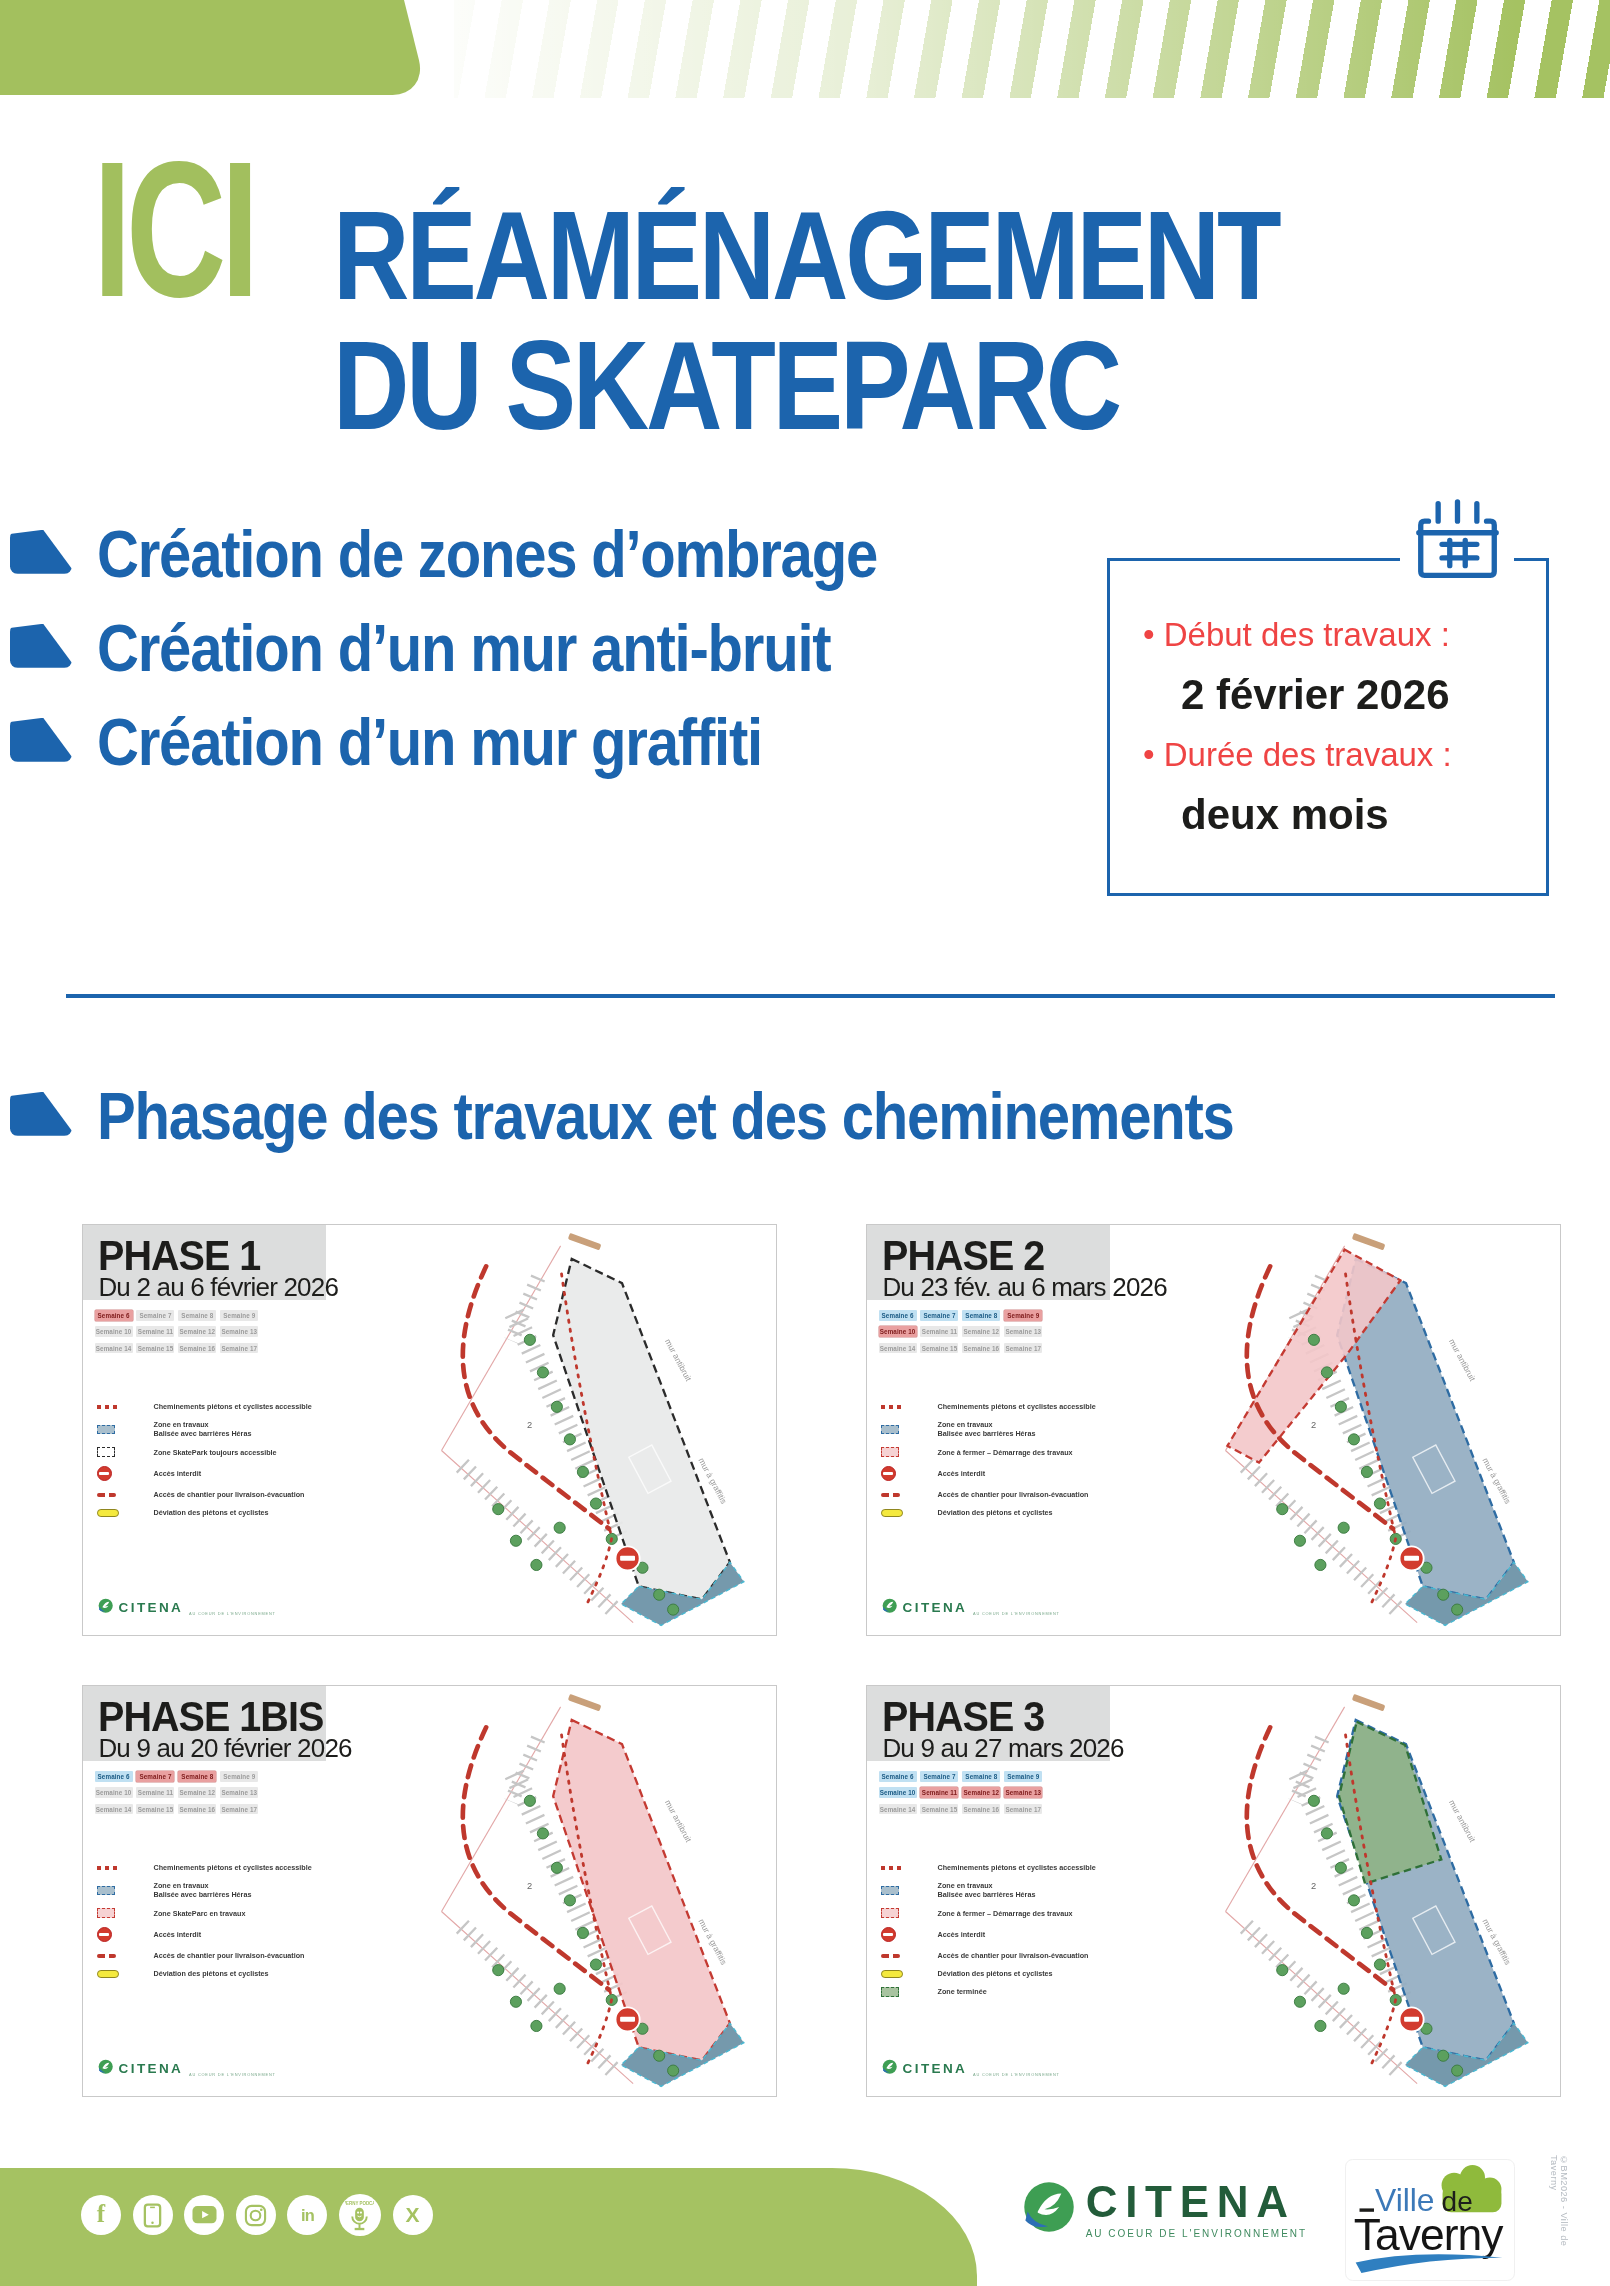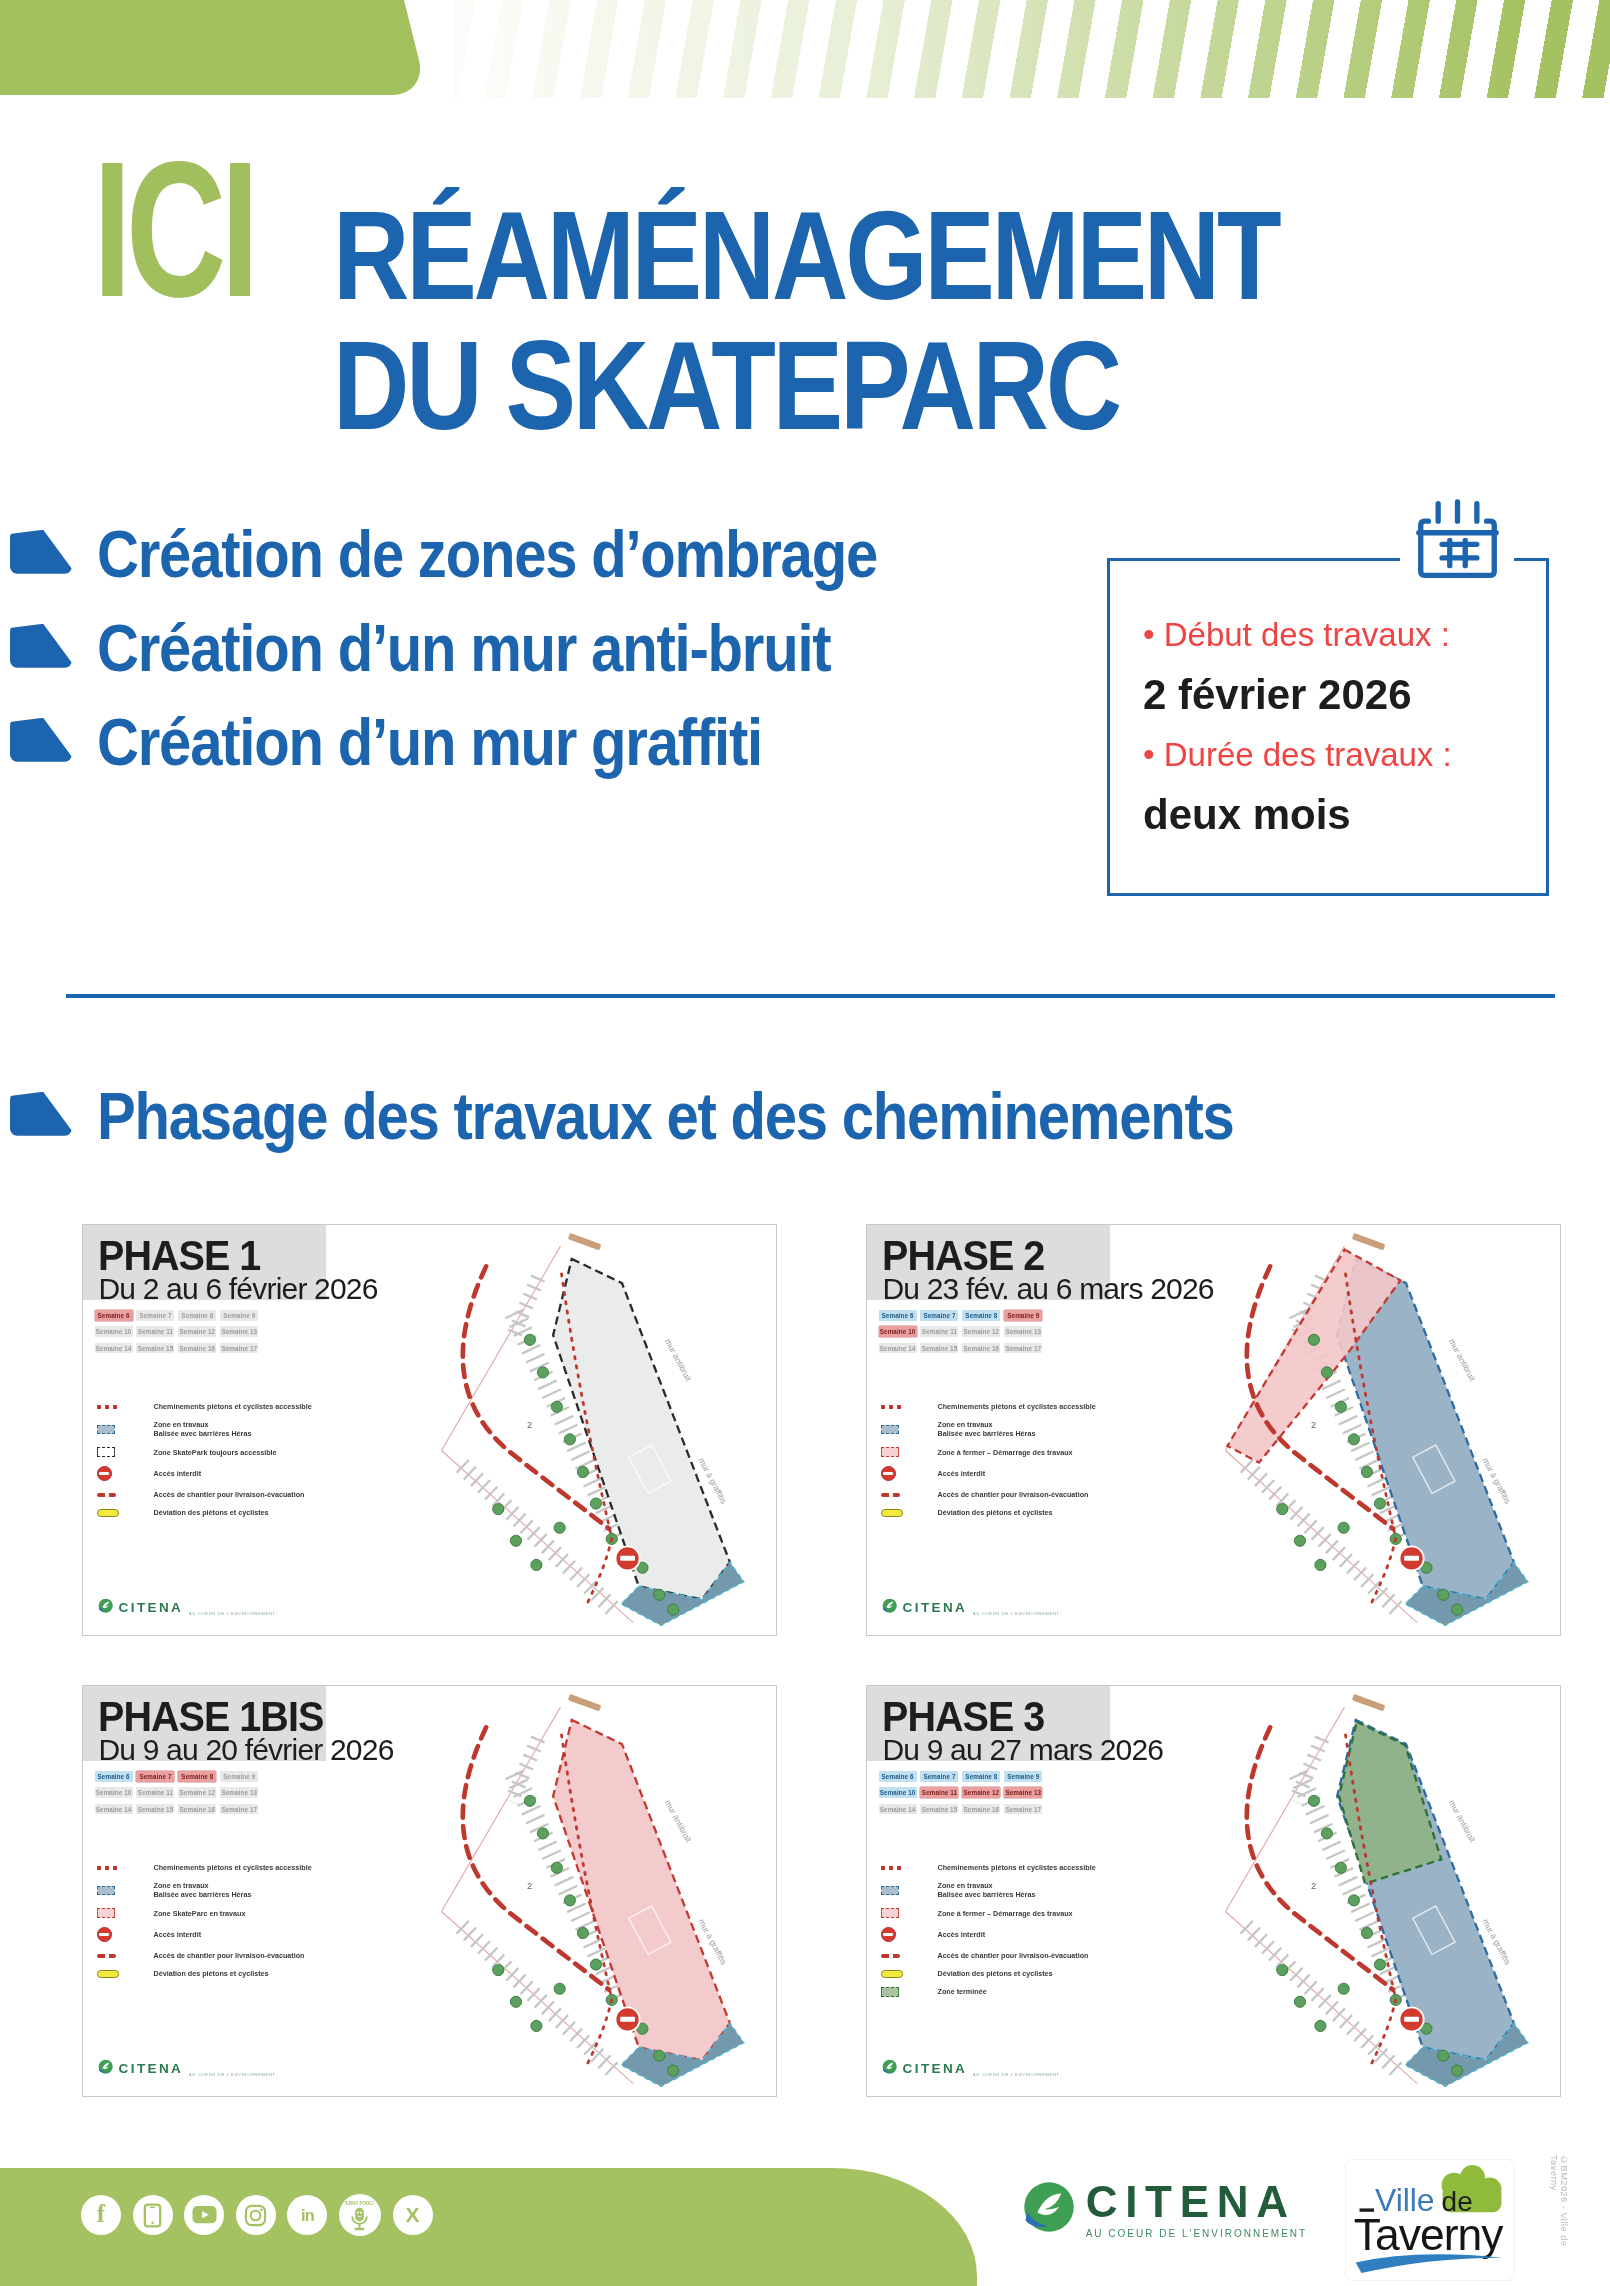--- a/index.html
+++ b/index.html
@@ -25,36 +25,36 @@
   .bullet-item{display:flex;align-items:flex-start;margin-bottom:30px;height:64px;}
   .flag{flex:0 0 62px;width:62px;height:44px;margin-top:8.7px;background:#1c64ad;
     clip-path:polygon(0 10%,54% 0,100% 88%,100% 100%,0 100%);border-radius:7.7px;}
   .bullet-text{margin-left:25px;font-size:66px;font-weight:700;color:#1c64ad;letter-spacing:-1.4px;
     transform:scaleX(.88);transform-origin:left top;white-space:nowrap;line-height:1;}
 
   
   .info-box{position:absolute;left:1107px;top:558px;width:442px;height:338px;border:3.9px solid #1c64ad;
     box-sizing:border-box;padding:44px 0 0 33px;background:#fff;}
   .ib-label{font-size:33px;color:#ef4444;line-height:60px;white-space:nowrap;}
-  .ib-value{font-size:42px;font-weight:700;color:#1d1d1b;line-height:60px;white-space:nowrap;}
+  .ib-value{font-size:42px;font-weight:700;color:#1d1d1b;line-height:60px;white-space:nowrap;margin-left:38px;}
   .cal-wrap{position:absolute;left:1400px;top:492px;width:114px;height:97px;background:#fff;
     display:flex;align-items:center;justify-content:center;}
 
   
   .blue-hr{position:absolute;left:66px;top:994px;width:1489px;height:3.9px;background:#1c64ad;}
   .section-head{position:absolute;left:9.7px;top:1083px;display:flex;align-items:flex-start;}
   .section-title{margin-left:25px;font-size:66px;font-weight:700;color:#1c64ad;letter-spacing:-1.4px;
     transform:scaleX(.88);transform-origin:left top;white-space:nowrap;line-height:1;}
 
   
   .phase-card{position:absolute;width:695px;height:412px;background:#fff;border:1px solid #c9c9c9;box-sizing:border-box;}
   .pc-band{position:absolute;left:0;top:0;width:243px;height:75px;background:#dcdddd;}
   .pc-name{position:absolute;left:15.4px;top:6.8px;font-size:42px;font-weight:700;color:#1d1d1b;
     letter-spacing:-1px;transform:scaleX(.94);transform-origin:left top;white-space:nowrap;}
-  .pc-dates{position:absolute;left:15.4px;top:47px;font-size:30px;color:#1d1d1b;letter-spacing:-0.8px;white-space:nowrap;}
+  .pc-dates{position:absolute;left:15.4px;top:47px;font-size:26px;color:#1d1d1b;letter-spacing:-0.8px;white-space:nowrap;}
   .weeks{position:absolute;left:11.6px;top:85px;display:grid;grid-template-columns:repeat(4,38px);gap:5.8px 3.9px;}
   .chip{height:10.6px;font-size:6.3px;font-weight:700;display:flex;align-items:center;justify-content:center;
     border-radius:1px;letter-spacing:0.1px;}
   .chip.off{background:#e8e8e8;color:#9b9b9b;font-weight:600;}
   .chip.current{background:#e9a0a0;color:#7d1a1a;box-shadow:0 0 0 0.5px #d08585;}
   .chip.done{background:#c0e0f2;color:#1a5a84;}
   .legend{position:absolute;left:13.5px;top:177px;display:flex;flex-direction:column;gap:8.7px;width:290px;}
   .lg-row{display:flex;align-items:center;}
   .sym{flex:0 0 29px;display:flex;align-items:center;}
   .sym-dots{width:21px;height:3.9px;background:repeating-linear-gradient(90deg,#bf382d 0 3.9px,transparent 3.9px 8.2px);}

